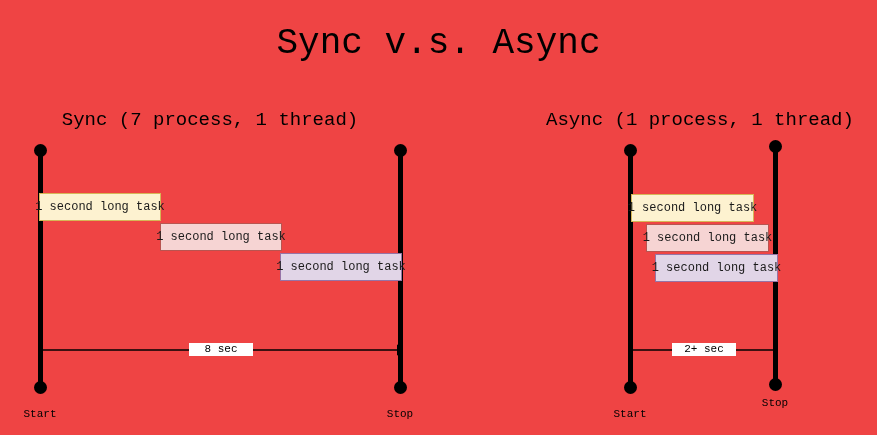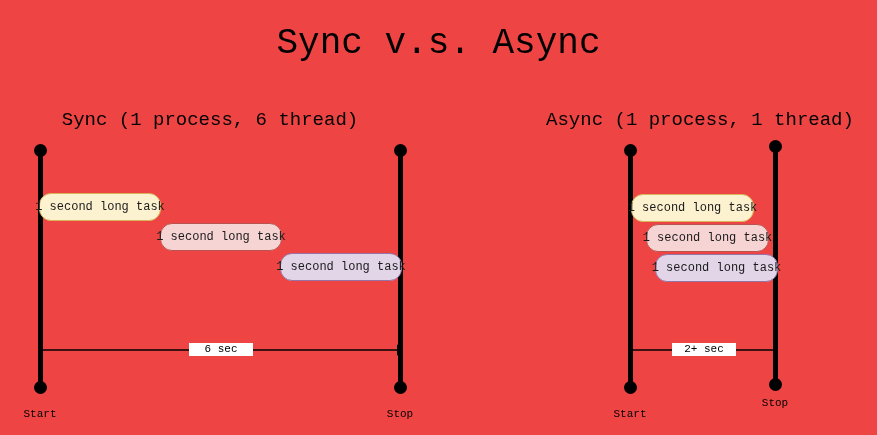--- a/index.html
+++ b/index.html
@@ -57,21 +57,21 @@
     line-height: 14px;
     white-space: nowrap;
     text-align: center;
     margin-top: 10px;
   }
 
   
   .task {
     position: absolute;
     height: 28px;
-    border-radius: 12px;
+    border-radius: 0;
     border: 1px solid #000;
     box-sizing: border-box;
     display: flex;
     align-items: center;
     justify-content: center;
     font-size: 12px;
     color: #1a1a1a;
     white-space: nowrap;
   }
   .task-yellow { background: #fdf2d0; border-color: #d6b656; }
@@ -97,21 +97,21 @@
   }
 </style>
 </head>
 <body>
 
 <div id="canvas">
 
   <div class="title">Sync v.s. Async</div>
 
   <div>
-    <div class="panel-title" id="sync-title">Sync (1 process, 6 thread)</div>
+    <div class="panel-title" id="sync-title">Sync (7 process, 1 thread)</div>
 
     <div class="dot" style="left:34px; top:144px;"></div>
     <div class="bar" style="left:38px; top:150px; height:237px;"></div>
     <div class="dot" style="left:34px; top:381px;"></div>
     <div class="endpoint-label" style="left:10px; top:397px; width:60px;">Start</div>
 
     <div class="dot" style="left:394px; top:144px;"></div>
     <div class="bar" style="left:398px; top:150px; height:237px;"></div>
     <div class="dot" style="left:394px; top:381px;"></div>
     <div class="endpoint-label" style="left:370px; top:397px; width:60px;">Stop</div>
@@ -131,21 +131,21 @@
         <defs>
           <marker id="arrL" markerWidth="10" markerHeight="8" refX="9" refY="4" orient="auto">
             <path d="M9,0 L0,4 L9,8 z" fill="#000000"></path>
           </marker>
           <marker id="arrR" markerWidth="10" markerHeight="8" refX="1" refY="4" orient="auto">
             <path d="M1,0 L10,4 L1,8 z" fill="#000000"></path>
           </marker>
         </defs>
         <line x1="3" y1="10" x2="359" y2="10" stroke="#000000" stroke-width="1.4" marker-start="url(#arrL)" marker-end="url(#arrR)"></line>
       </svg>
-      <div class="measure-label" style="left:151px; top:3px; width:60px;">6 sec</div>
+      <div class="measure-label" style="left:151px; top:3px; width:60px;">8 sec</div>
     </div>
   </div>
 
   <div>
     <div class="panel-title" id="async-title">Async (1 process, 1 thread)</div>
 
     <div class="dot" style="left:624px; top:144px;"></div>
     <div class="bar" style="left:628px; top:150px; height:237px;"></div>
     <div class="dot" style="left:624px; top:381px;"></div>
     <div class="endpoint-label" style="left:600px; top:397px; width:60px;">Start</div>

